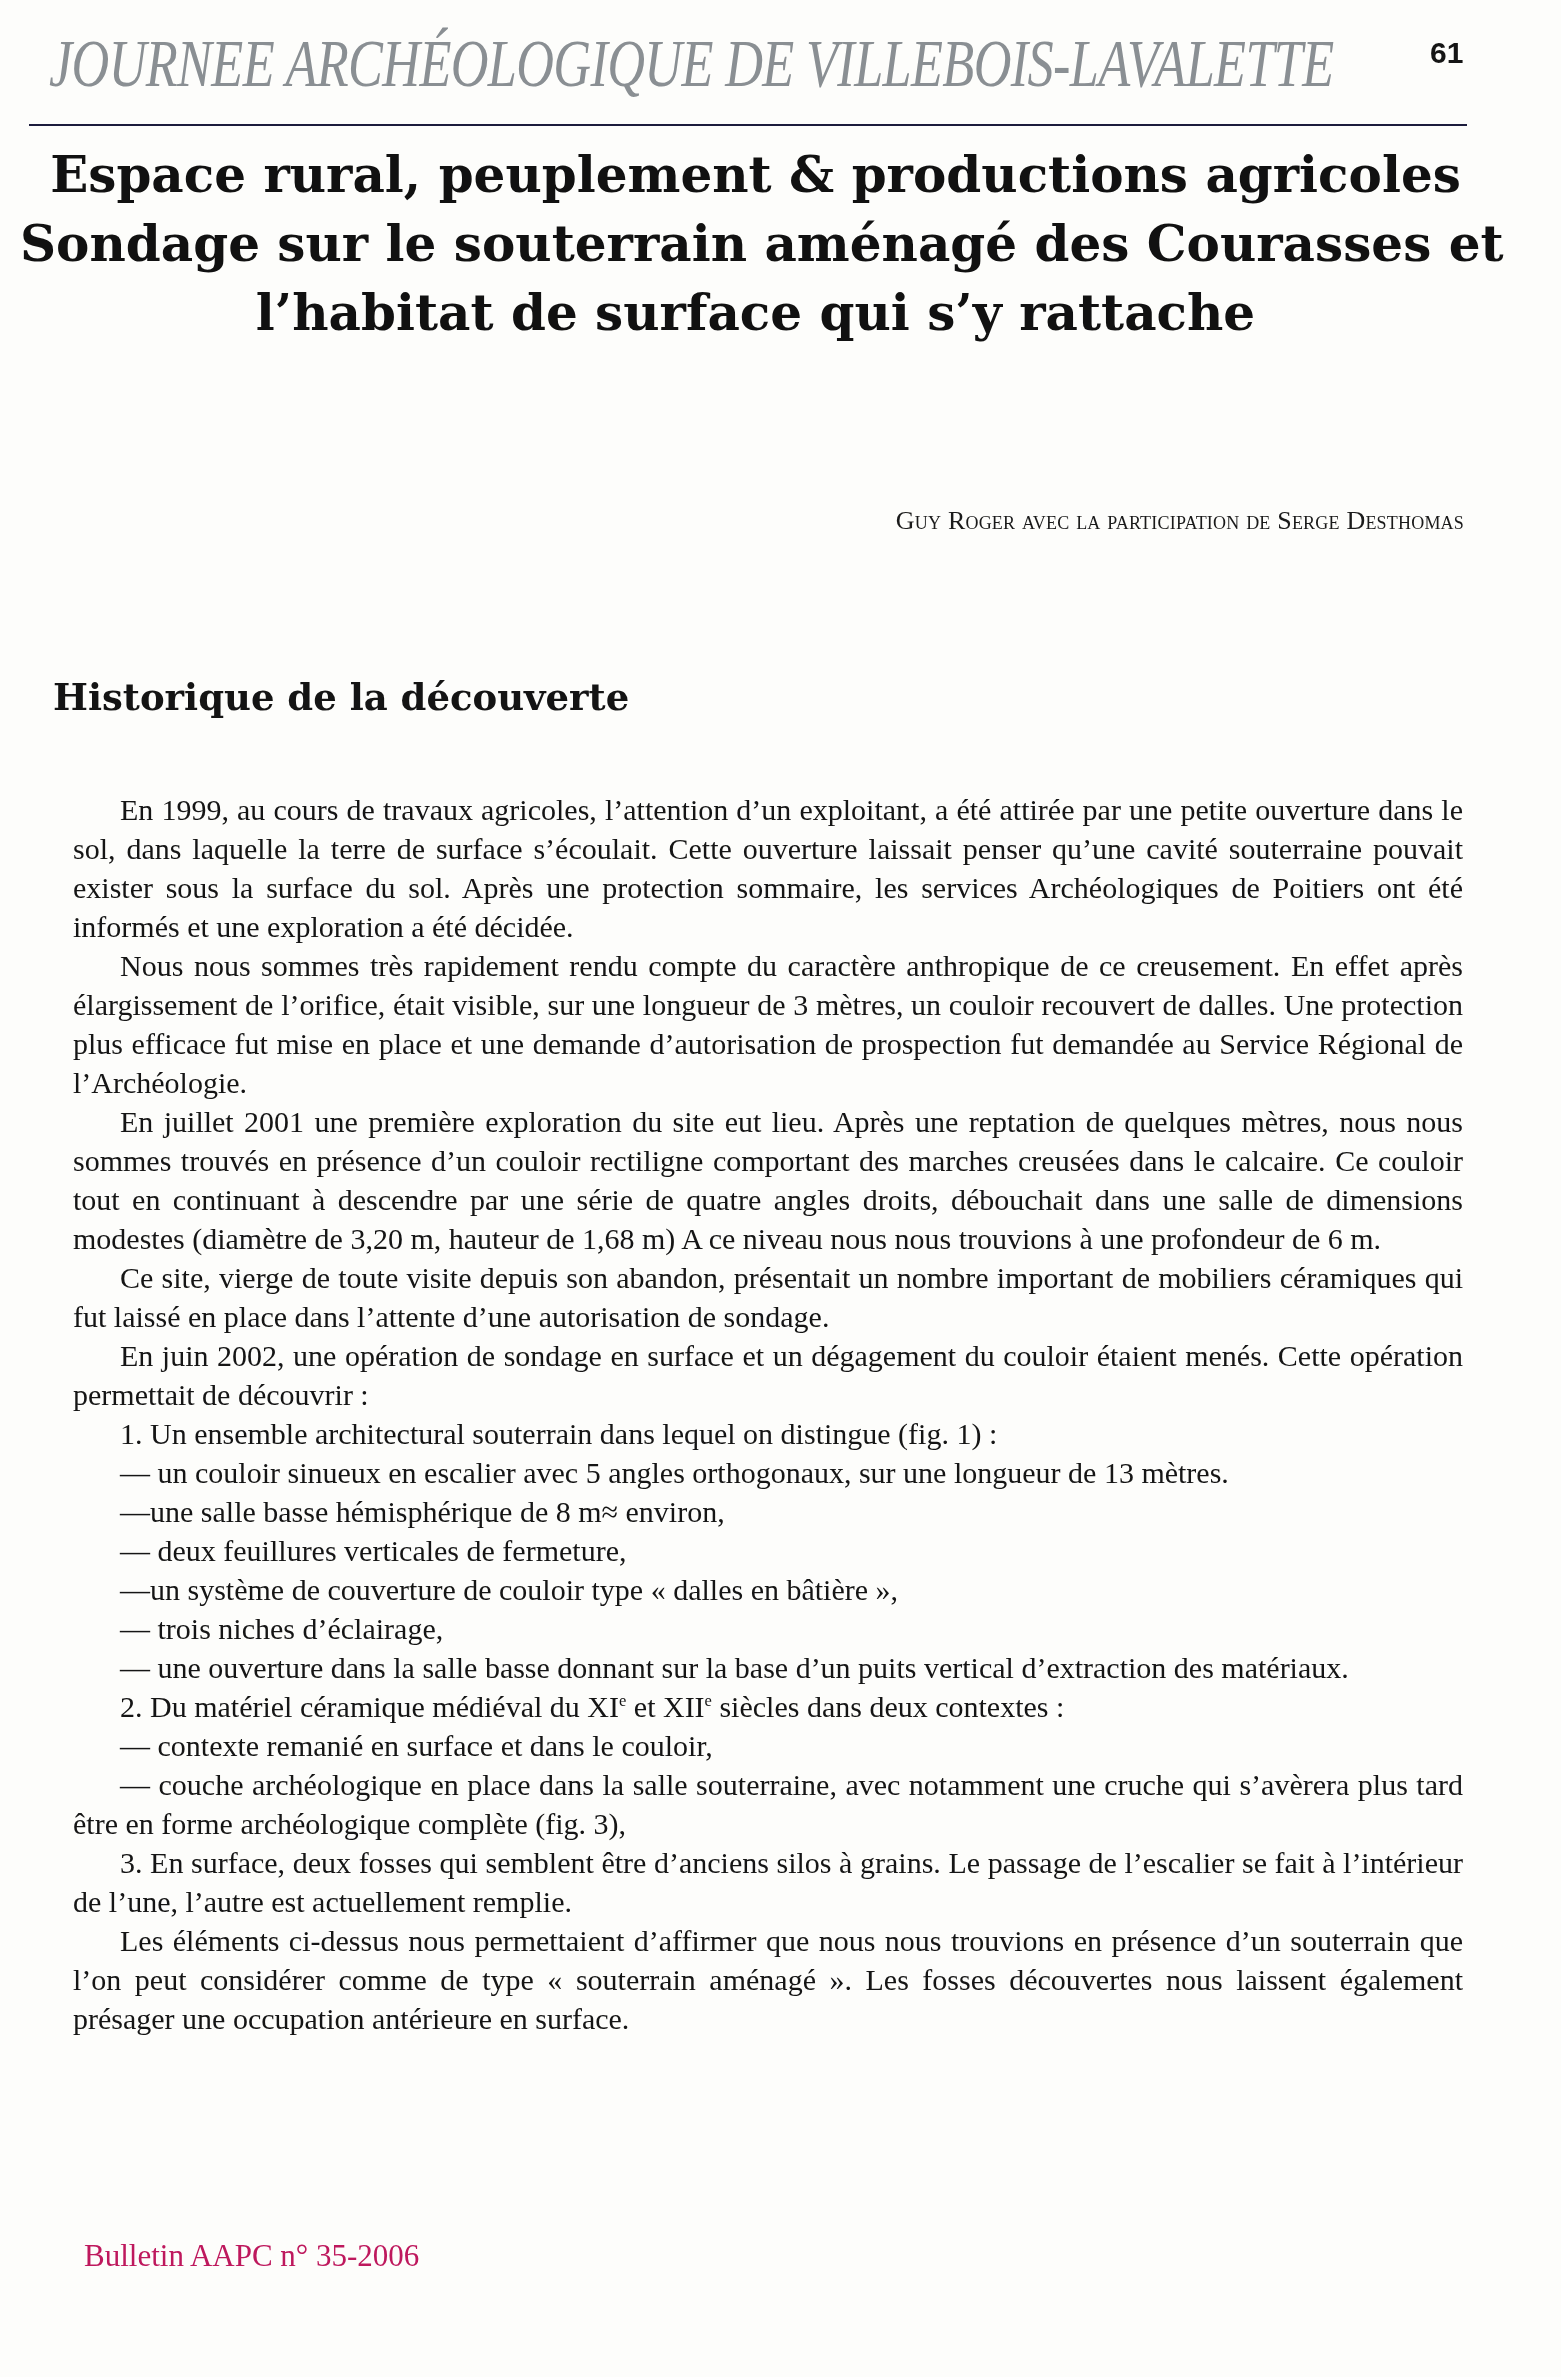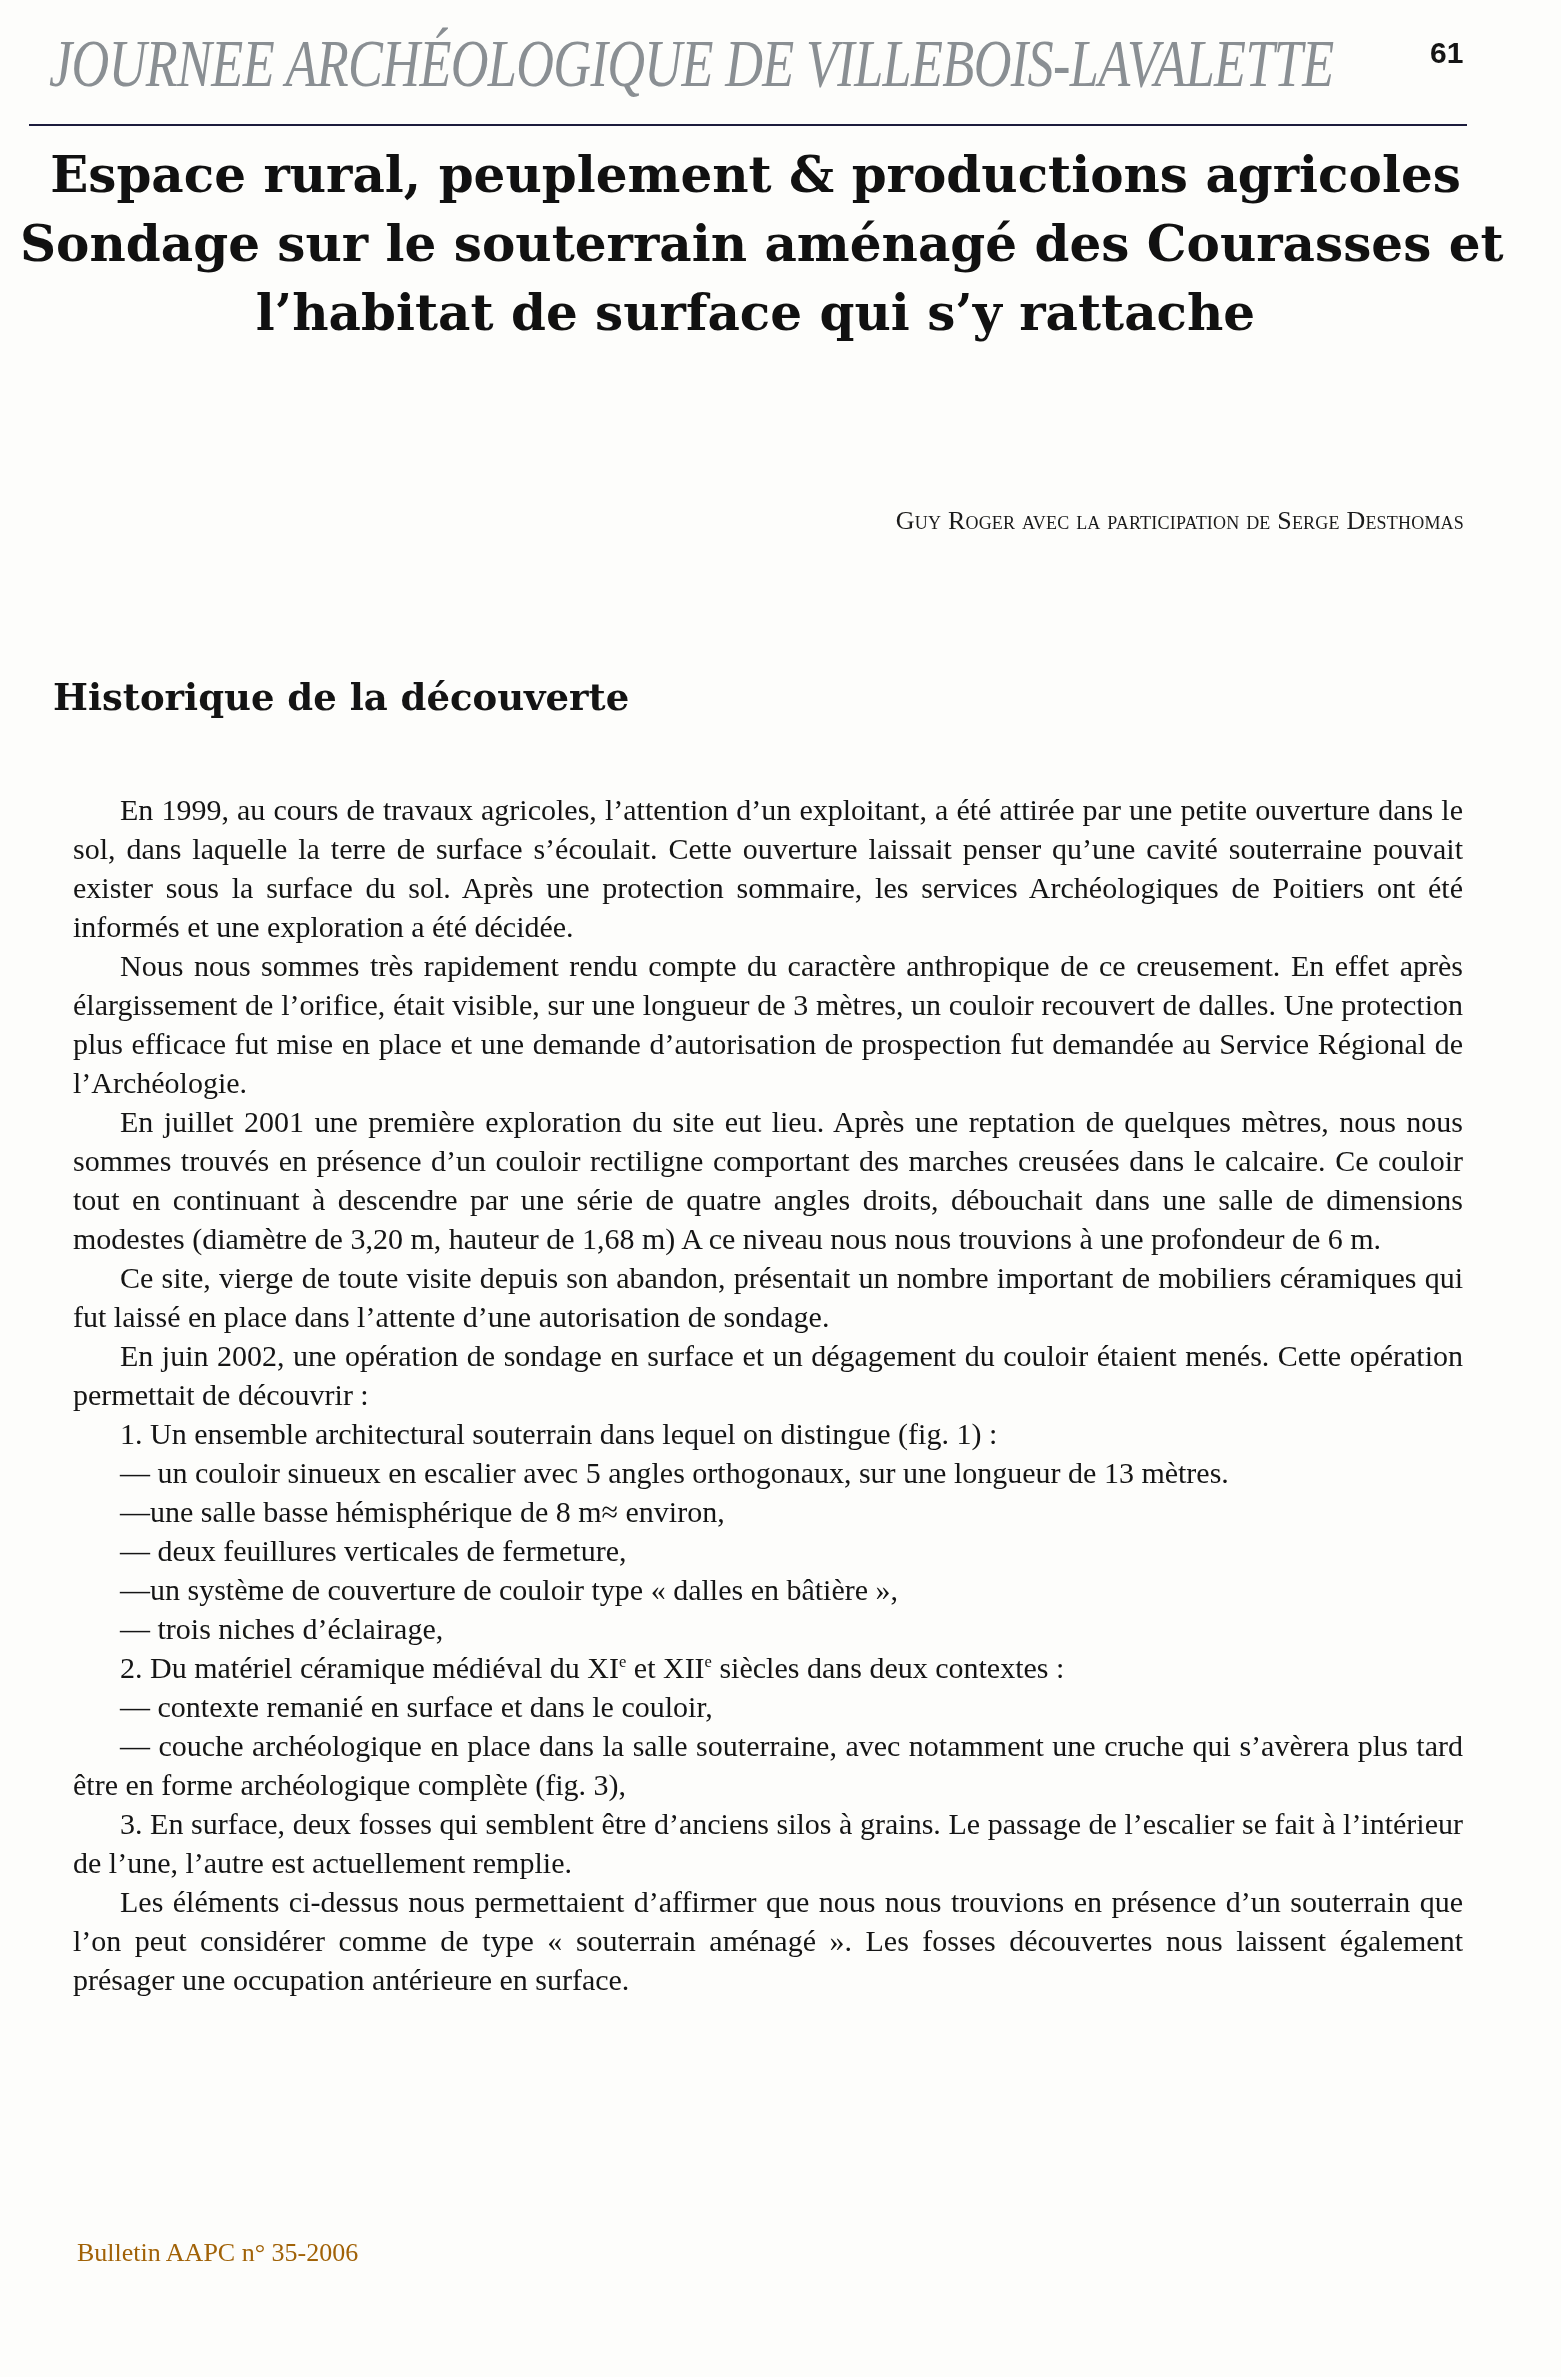--- a/index.html
+++ b/index.html
@@ -42,21 +42,21 @@
   .body-text {
     position: absolute; left: 73px; top: 757px; width: 1390px;
     font-size: 30px; line-height: 39px; text-align: justify; color: #151515; margin-top: 33px;
   }
   .body-text p { margin: 0; text-indent: 47px; }
   .body-text p.item { text-indent: 47px; }
   .body-text p.dash { text-indent: 47px; }
   .body-text b { font-weight: normal; }
   .body-text sup { font-size: 0.55em; vertical-align: super; line-height: 0; }
   .footer {
-    position: absolute; left: 77px; top: 2238px; font-size: 26px; color: #a16207;
+    position: absolute; left: 84px; top: 2238px; font-size: 31px; color: #be185d;
     white-space: nowrap;
   }
 </style>
 </head>
 <body>
 
 <div class="running-head">JOURNEE ARCHÉOLOGIQUE DE VILLEBOIS-LAVALETTE</div>
 <div class="page-number">61</div>
 <div class="header-rule"></div>
 
@@ -76,20 +76,21 @@
   <p>En juillet 2001 une première exploration du site eut lieu. Après une reptation de quelques mètres, nous nous sommes trouvés en présence d’un couloir rectiligne comportant des marches creusées dans le calcaire. Ce couloir tout en continuant à descendre par une série de quatre angles droits, débouchait dans une salle de dimensions modestes (diamètre de 3,20 m, hauteur de 1,68 m) A ce niveau nous nous trouvions à une profondeur de 6 m.</p>
   <p>Ce site, vierge de toute visite depuis son abandon, présentait un nombre important de mobiliers céramiques qui fut laissé en place dans l’attente d’une autorisation de sondage.</p>
   <p>En juin 2002, une opération de sondage en surface et un dégagement du couloir étaient menés. Cette opération permettait de découvrir :</p>
 
   <p class="item"><span>1. Un </span><b>ensemble architectural souterrain</b><span> dans lequel on distingue (fig. 1) :</span></p>
   <p class="dash">— un couloir sinueux en escalier avec 5 angles orthogonaux, sur une longueur de 13 mètres.</p>
   <p class="dash">—une salle basse hémisphérique de 8 m≈ environ,</p>
   <p class="dash">— deux feuillures verticales de fermeture,</p>
   <p class="dash">—un système de couverture de couloir type « dalles en bâtière »,</p>
   <p class="dash">— trois niches d’éclairage,</p>
+  <p class="dash">— une ouverture dans la salle basse donnant sur la base d’un puits vertical d’extraction des matériaux.</p>
 
   <p class="item"><span>2. Du </span><b>matériel céramique médiéval</b><span> du XI</span><sup>e</sup><span> et XII</span><sup>e</sup><span> siècles dans deux contextes :</span></p>
   <p class="dash">— contexte remanié en surface et dans le couloir,</p>
   <p class="dash">— couche archéologique en place dans la salle souterraine, avec notamment une cruche qui s’avèrera plus tard être en forme archéologique complète (fig. 3),</p>
 
   <p class="item"><span>3. En surface, </span><b>deux fosses</b><span> qui semblent être d’anciens silos à grains. Le passage de l’escalier se fait à l’intérieur de l’une, l’autre est actuellement remplie.</span></p>
 
   <p>Les éléments ci-dessus nous permettaient d’affirmer que nous nous trouvions en présence d’un souterrain que l’on peut considérer comme de type « souterrain aménagé ». Les fosses découvertes nous laissent également présager une occupation antérieure en surface.</p>
 </div>
 

